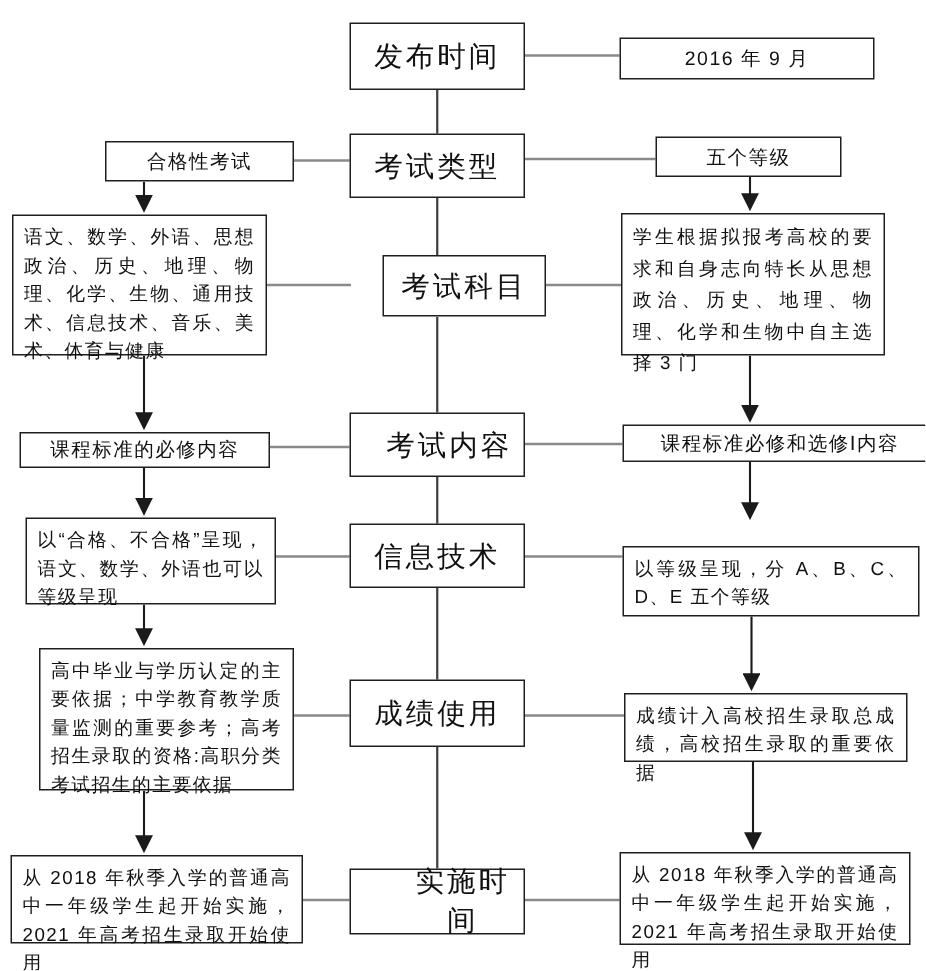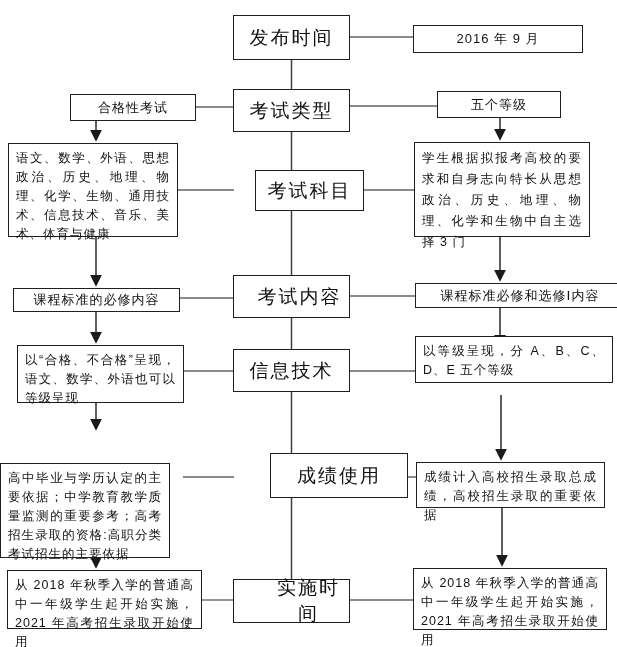--- a/index.html
+++ b/index.html
@@ -80,36 +80,36 @@
       <line x1="501" y1="395" x2="501" y2="459" marker-end="url(#arw)"></line>
       <line x1="502" y1="508" x2="502" y2="565" marker-end="url(#arw)"></line>
     </g>
   </svg>
 
   <div class="node center-node" style="left:233px;top:15px;width:117px;height:45px;">发布时间</div>
   <div class="node center-node" style="left:233px;top:89px;width:117px;height:43px;">考试类型</div>
   <div class="node center-node" style="left:233px;top:170px;width:109px;height:41px;margin-left:22px;">考试科目</div>
   <div class="node center-node" style="left:233px;top:275px;width:117px;height:43px;padding-left:16px;">考试内容</div>
   <div class="node center-node" style="left:233px;top:349px;width:117px;height:43px;">信息技术</div>
-  <div class="node center-node" style="left:233px;top:453px;width:138px;height:45px;margin-left:37px;">成绩使用</div>
+  <div class="node center-node" style="left:233px;top:453px;width:117px;height:45px;">成绩使用</div>
   <div class="node center-node" style="left:233px;top:579px;width:117px;height:44px;padding-left:34px;">实施时间</div>
 
   <div class="node small-label" style="left:413px;top:25px;width:170px;height:28px;">2016 年 9 月</div>
 
   <div class="node small-label" style="left:33px;top:94px;width:126px;height:27px;margin-left:37px;">合格性考试</div>
   <div class="node small-label" style="left:437px;top:91px;width:124px;height:27px;">五个等级</div>
 
   <div class="node body-text" style="left:8px;top:143px;width:170px;height:94px;">语文、数学、外语、思想政治、历史、地理、物理、化学、生物、通用技术、信息技术、音乐、美术、体育与健康</div>
   <div class="node body-text loose" style="left:414px;top:142px;width:176px;height:95px;">学生根据拟报考高校的要求和自身志向特长从思想政治、历史、地理、物理、化学和生物中自主选择 3 门</div>
 
   <div class="node small-label" style="left:13px;top:288px;width:167px;height:24px;">课程标准的必修内容</div>
   <div class="node small-label" style="left:415px;top:283px;width:210px;height:25px;">课程标准必修和选修Ⅰ内容</div>
 
   <div class="node body-text" style="left:17px;top:345px;width:167px;height:58px;">以“合格、不合格”呈现，语文、数学、外语也可以等级呈现</div>
-  <div class="node body-text" style="left:415px;top:336px;width:198px;height:47px;">以等级呈现，分 A、B、C、D、E 五个等级</div>
+  <div class="node body-text" style="left:415px;top:364px;width:198px;height:47px;">以等级呈现，分 A、B、C、D、E 五个等级</div>
 
-  <div class="node body-text" style="left:0;top:432px;width:170px;height:95px;margin-top:31px;">高中毕业与学历认定的主要依据；中学教育教学质量监测的重要参考；高考招生录取的资格:高职分类考试招生的主要依据</div>
+  <div class="node body-text" style="left:26px;top:432px;width:170px;height:95px;">高中毕业与学历认定的主要依据；中学教育教学质量监测的重要参考；高考招生录取的资格:高职分类考试招生的主要依据</div>
   <div class="node body-text" style="left:416px;top:462px;width:189px;height:46px;">成绩计入高校招生录取总成绩，高校招生录取的重要依据</div>
 
   <div class="node body-text" style="left:7px;top:570px;width:195px;height:59px;">从 2018 年秋季入学的普通高中一年级学生起开始实施，2021 年高考招生录取开始使用</div>
   <div class="node body-text" style="left:413px;top:568px;width:194px;height:62px;">从 2018 年秋季入学的普通高中一年级学生起开始实施，2021 年高考招生录取开始使用</div>
 
 </div>
 
 </body></html>

